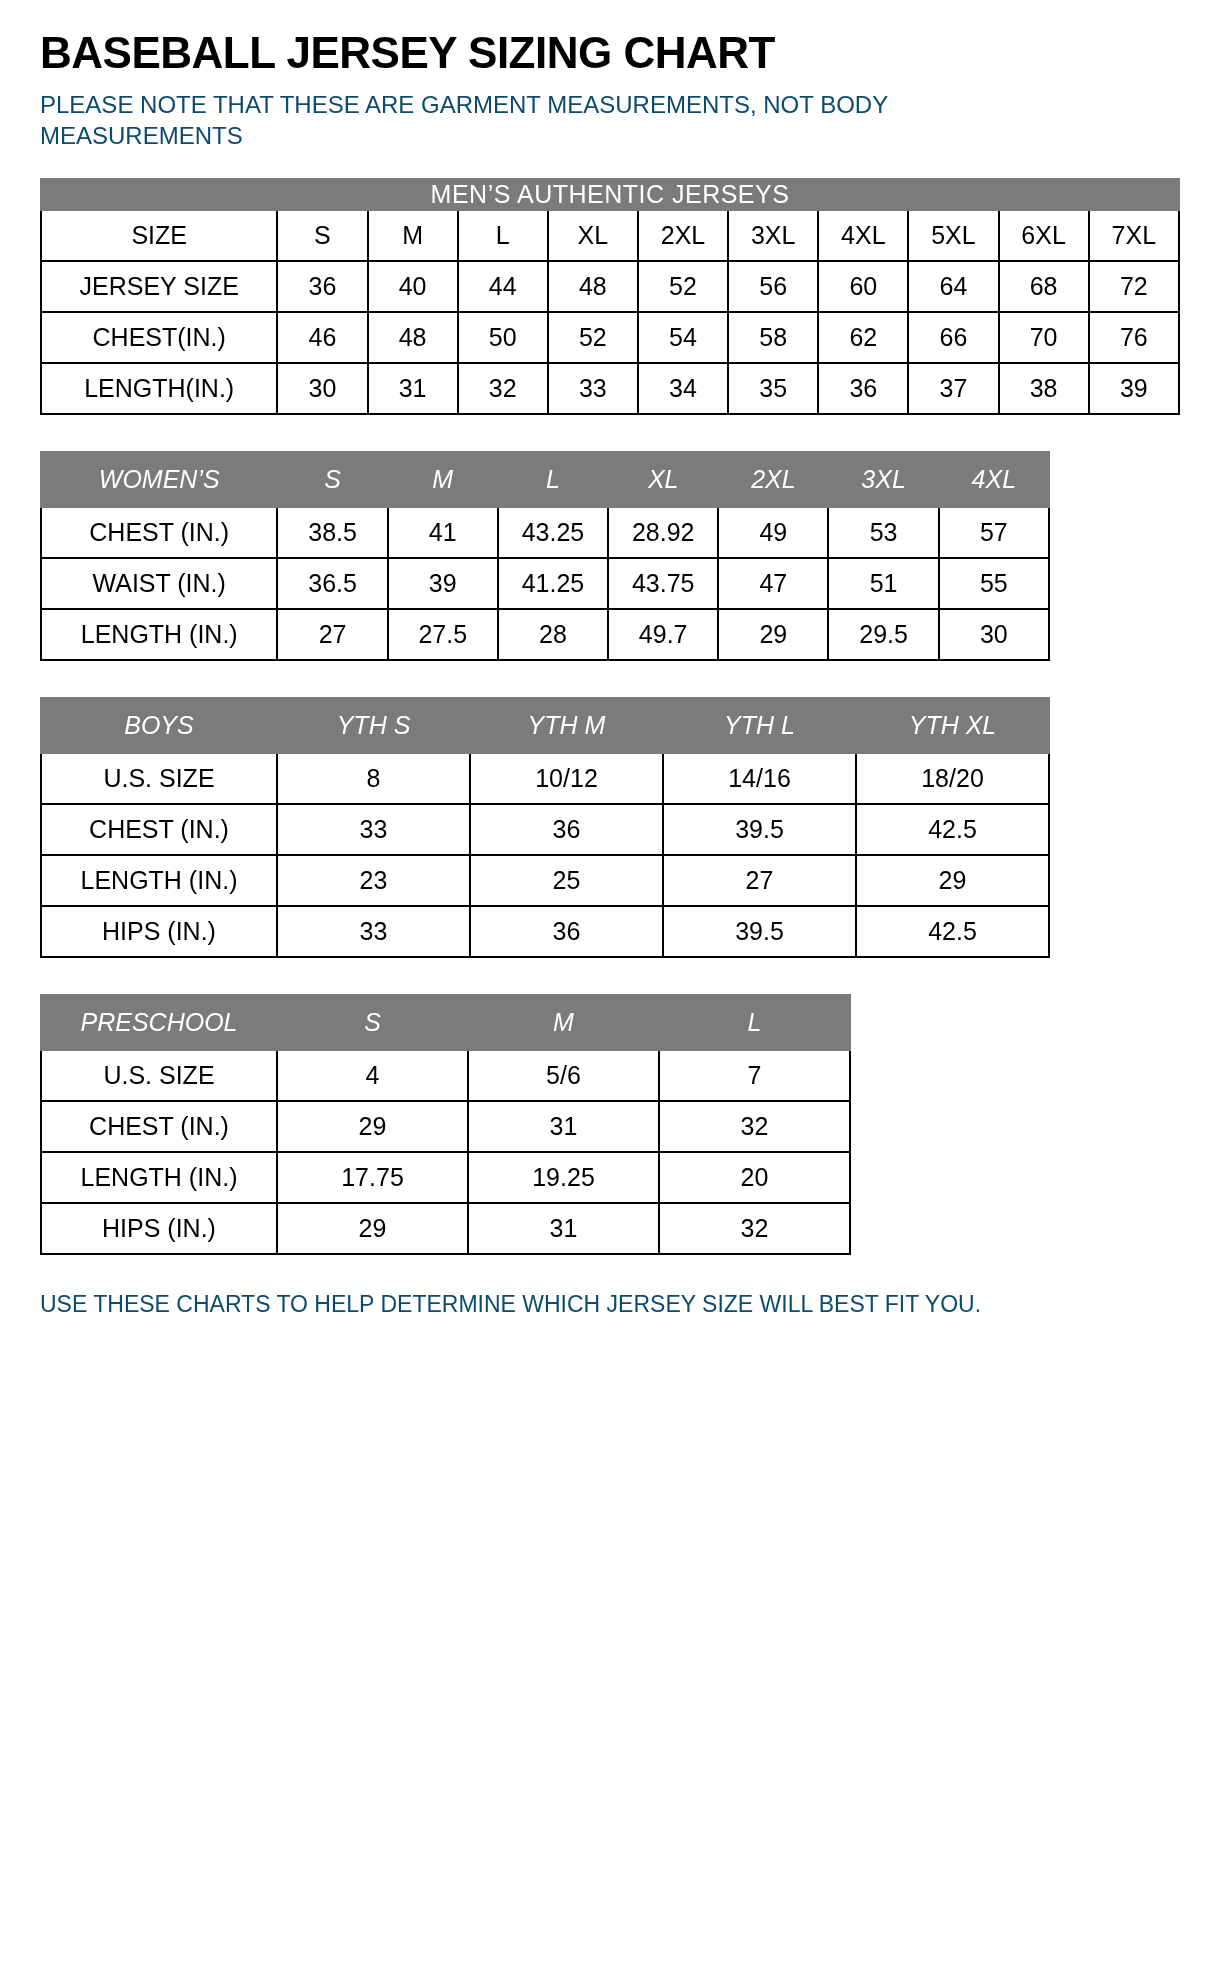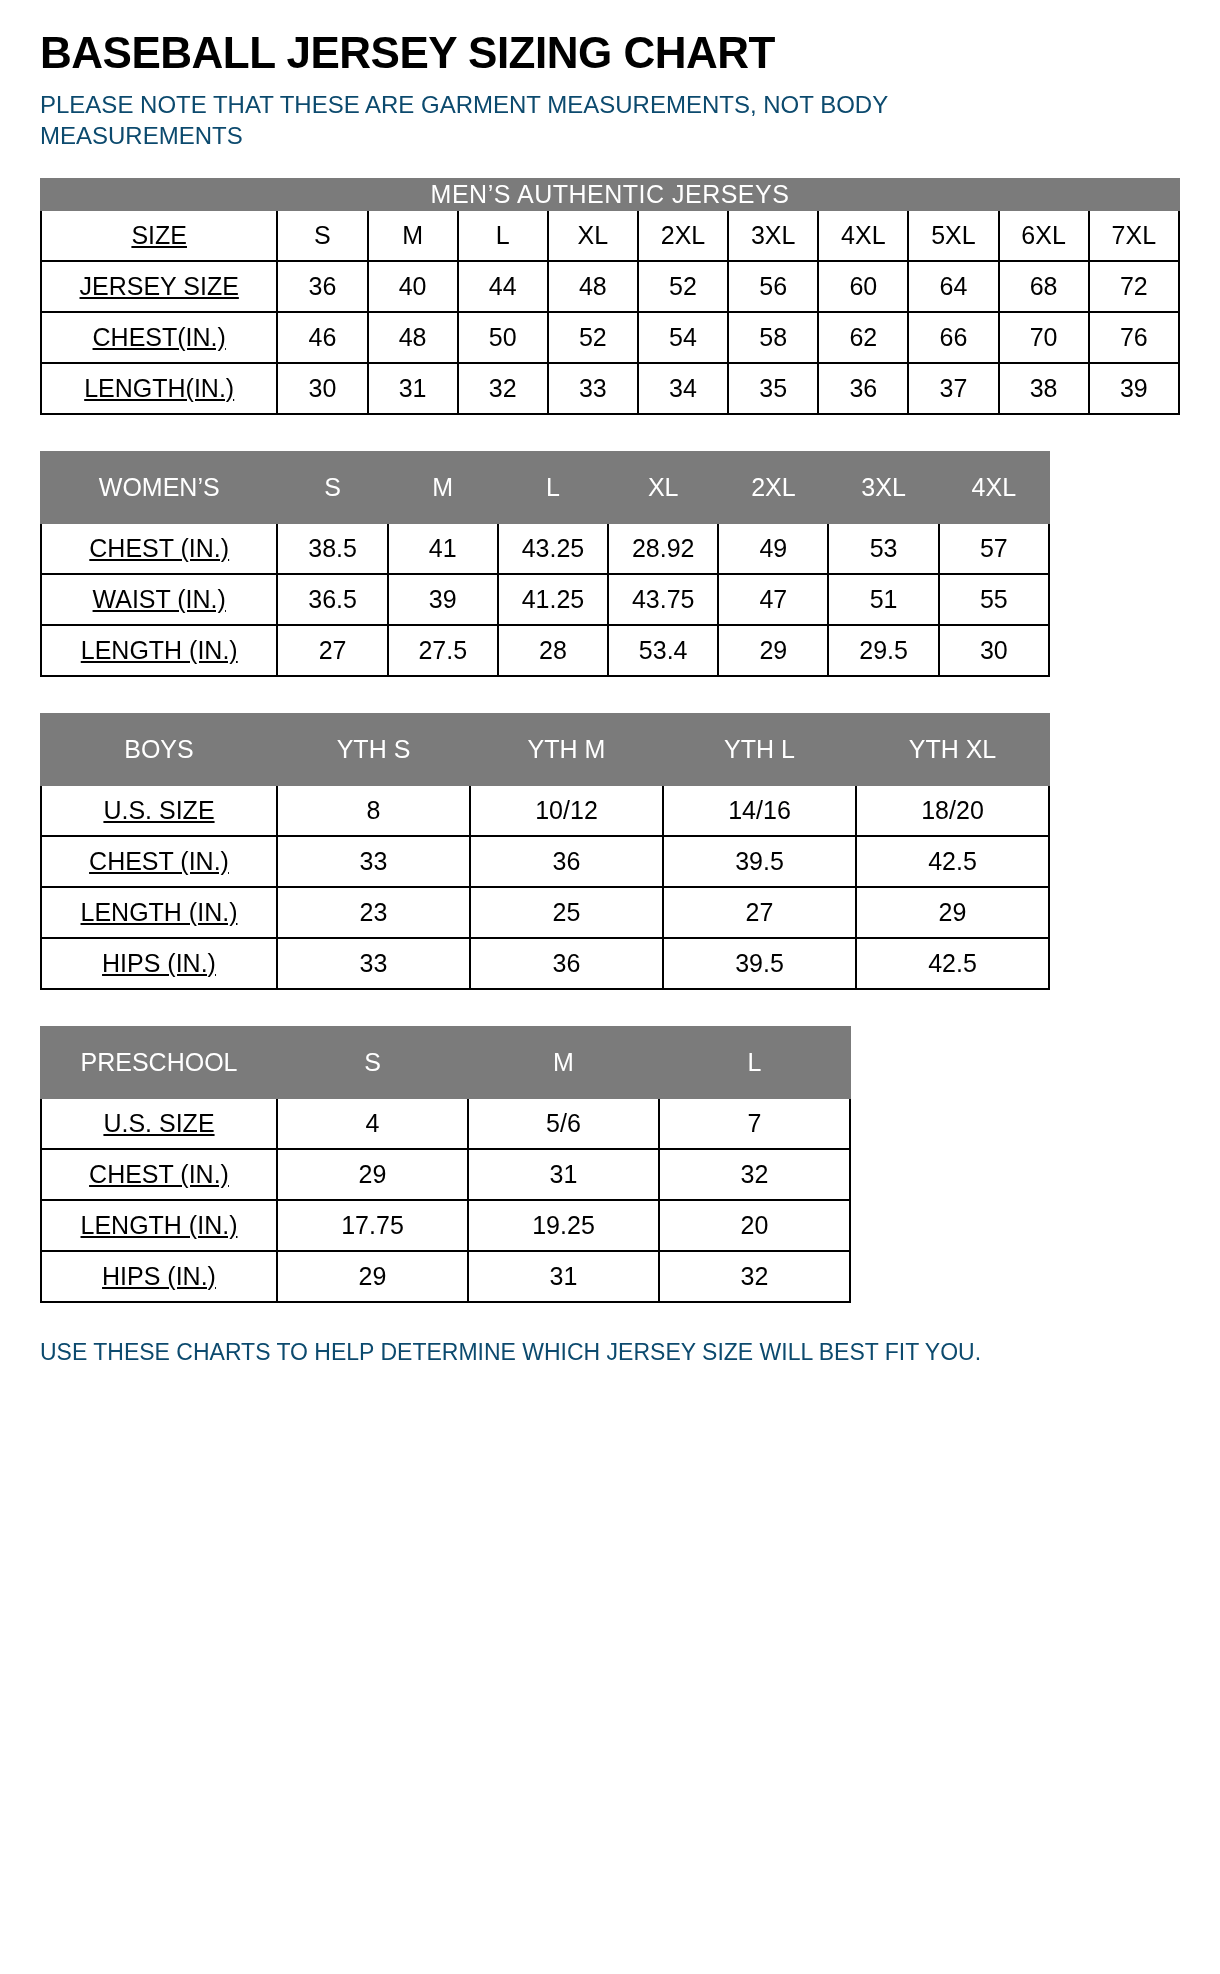--- a/index.html
+++ b/index.html
@@ -55,25 +55,25 @@
     border: 2px solid #7b7b7b !important;
     font-size: 34px;
     letter-spacing: 0.5px;
     padding: 0 2px !important;
   }
   .hdr-grey {
     background: #7b7b7b !important;
     color: #ffffff !important;
     border: 2px solid #7b7b7b !important;
     font-size: 28px;
-    padding: 20px 2px !important;
+    padding: 12px 2px !important;
+    font-style: italic;
   }
   .rowlabel {
     font-size: 25px;
-    text-decoration: underline;
   }
   .two-line {
     line-height: 1.12;
   }
   .footer-note {
     color: #0c4a6e;
     font-size: 23px;
     margin: 14px 0 0 0;
   }
 
@@ -218,21 +218,21 @@
         <td>43.75</td>
         <td>47</td>
         <td>51</td>
         <td>55</td>
       </tr>
       <tr>
         <td class="rowlabel">LENGTH (IN.)</td>
         <td>27</td>
         <td>27.5</td>
         <td>28</td>
-        <td>53.4</td>
+        <td>49.7</td>
         <td>29</td>
         <td>29.5</td>
         <td>30</td>
       </tr>
     </tbody>
   </table>
 
   <table class="chart boys">
     <colgroup>
       <col class="lbl">

